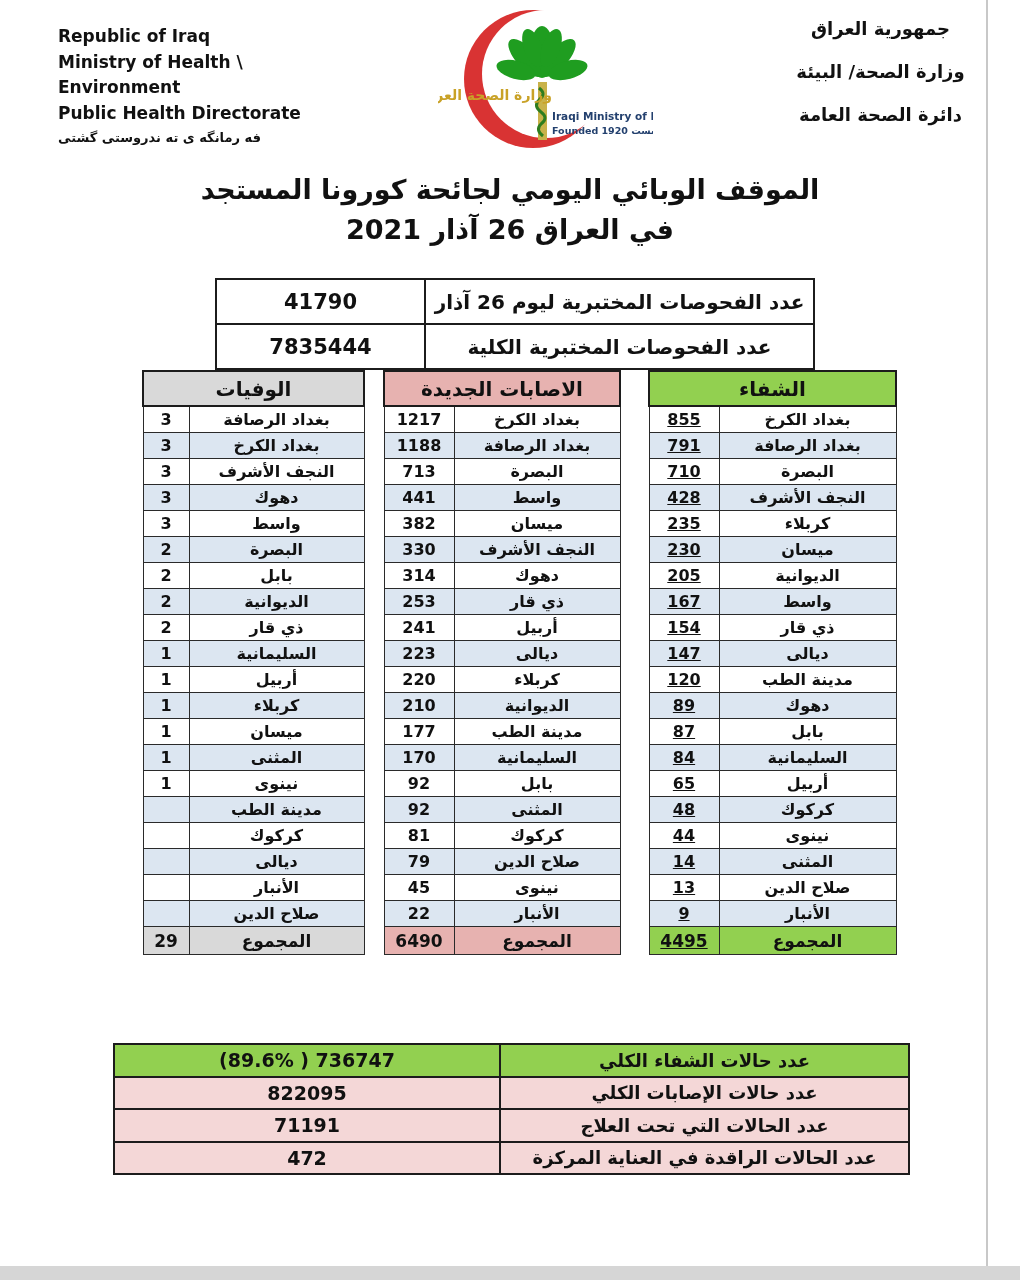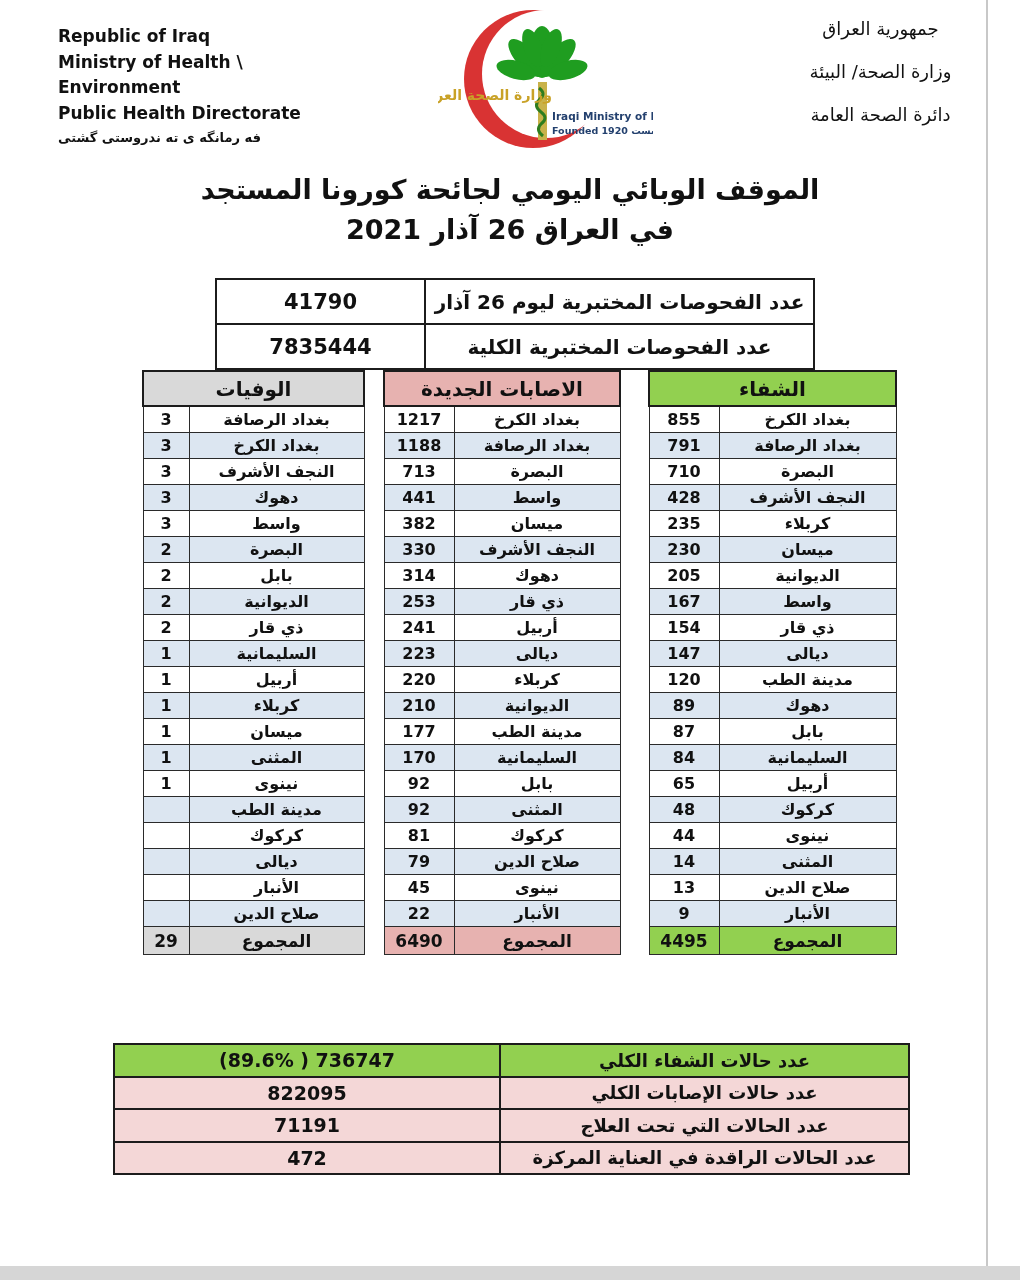--- a/index.html
+++ b/index.html
@@ -9,21 +9,21 @@
   }
   
   .edge-right{position:absolute;top:0;right:32px;width:2px;height:1280px;background:#c8c8c8;}
   .edge-bottom{position:absolute;left:0;bottom:0;width:1020px;height:14px;background:#d6d6d6;}
 
   
   .hdr-en{position:absolute;left:58px;top:24px;width:300px;text-align:left;
     font-weight:bold;font-size:17px;line-height:1.5;}
   .hdr-en .ku{font-size:13px;margin-top:2px;}
   .hdr-ar{position:absolute;left:778px;top:18px;width:205px;text-align:center;
-    font-weight:normal;font-size:18px;direction:rtl;}
+    font-weight:bold;font-size:18px;direction:rtl;}
   .hdr-ar div{margin-bottom:22px;}
   .logo{position:absolute;left:438px;top:0;width:215px;height:158px;}
 
   
   .doc-title{position:absolute;left:0;top:170px;width:1020px;text-align:center;
     direction:rtl;font-weight:bold;font-size:27px;line-height:40px;}
 
   
   table{border-collapse:collapse;}
   .tests{position:absolute;left:215px;top:278px;width:600px;}
@@ -36,21 +36,21 @@
   .gov-table th{border:2px solid #1c1c1c;height:31px;font-size:20px;font-weight:bold;text-align:center;}
   .gov-table td{border:1.5px solid #2a2a2a;height:25px;font-weight:bold;font-size:16px;text-align:center;padding:0 2px;}
   .gov-table td.gov{direction:rtl;}
   .gov-table tr.alt td{background:#dce6f1;}
   .gov-table tr.total-row td{font-size:17px;height:27px;}
   #deaths-table{left:142px;width:223px;}
   #deaths-table td.num{width:41px;}
   #newcases-table{left:383px;width:238px;}
   #newcases-table td.num{width:65px;}
   #recoveries-table{left:648px;width:249px;}
-  #recoveries-table td.num{width:65px;}
+  #recoveries-table td.num{width:65px;text-decoration:underline;}
 
   
   .summary{position:absolute;left:113px;top:1043px;width:797px;}
   .summary td{border:2px solid #1c1c1c;height:28.5px;font-weight:bold;text-align:center;}
   .summary td.val{width:382px;font-size:19px;direction:ltr;}
   .summary td.lbl{direction:rtl;font-size:18px;}
 </style>
 </head>
 <body>
 

